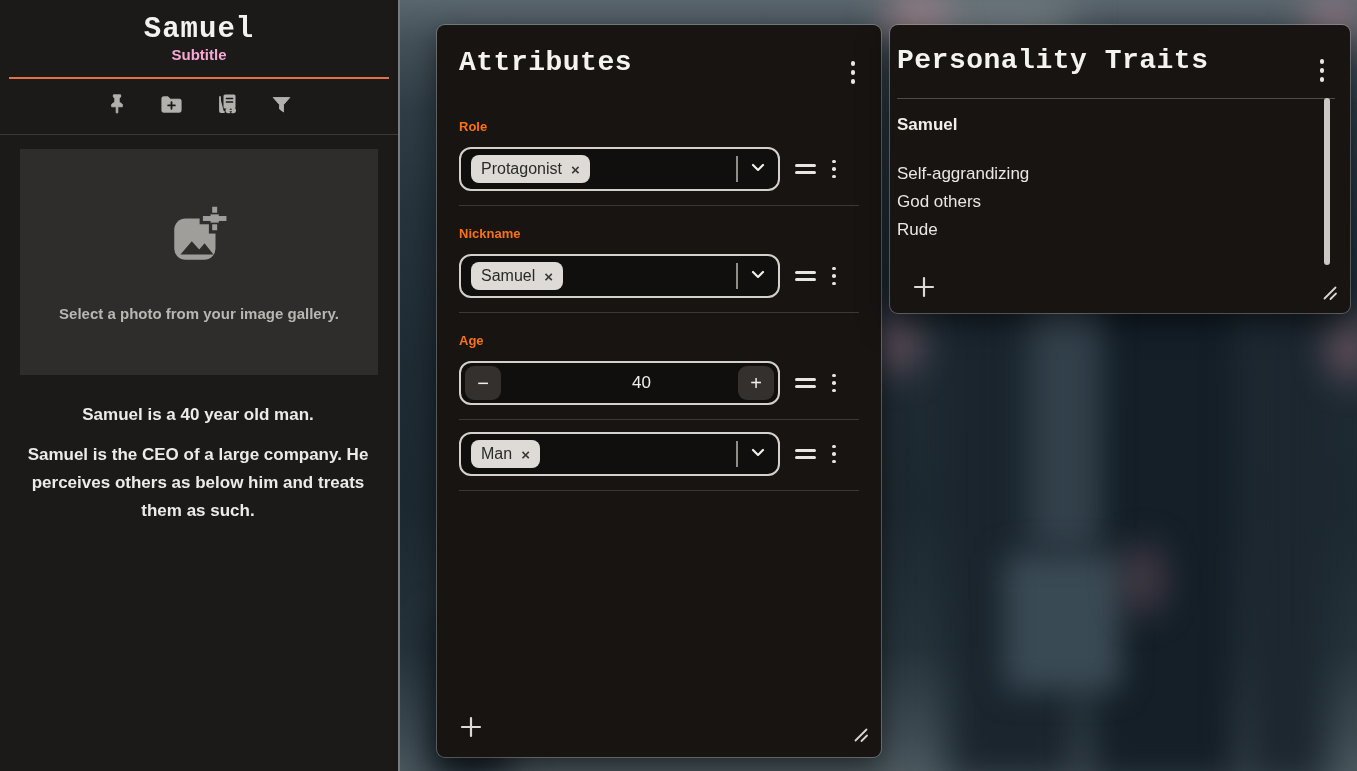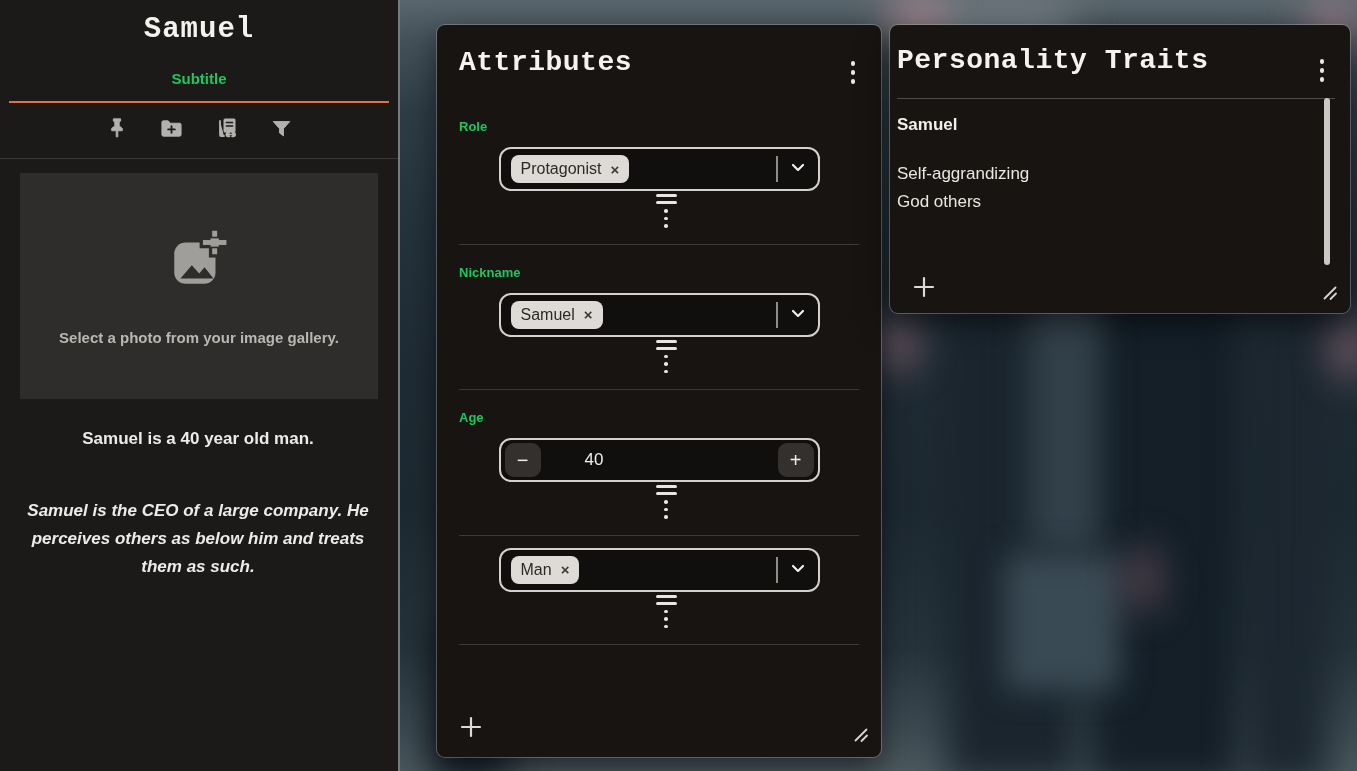--- a/index.html
+++ b/index.html
@@ -25,64 +25,64 @@
   .pk3{left:874px;top:315px;width:46px;height:58px;background:rgba(172,122,137,.5);}
   .pk4{left:1328px;top:318px;width:42px;height:62px;background:rgba(181,126,141,.5);}
   .pk5{left:1126px;top:543px;width:36px;height:72px;background:rgba(152,107,122,.45);}
 
   
   .sidebar{position:absolute;left:0;top:0;bottom:0;width:400px;z-index:2;
     background:#1b1a19;border-right:2px solid #767b7e;box-sizing:border-box;}
   .sb-header{text-align:center;padding-top:13px;}
   .sb-title{font-family:"Liberation Mono","DejaVu Sans Mono",monospace;font-weight:bold;
     font-size:29px;color:#f4f2ee;letter-spacing:1px;}
-  .sb-subtitle{font-size:15px;color:#22c55e;font-weight:bold;margin-top:24px;}
+  .sb-subtitle{font-size:15px;color:#f9a8d4;font-weight:bold;margin-top:0;}
   .sb-rule{margin:14px 9px 0 9px;border-top:2px solid #e2714a;}
   .sb-toolbar{display:flex;justify-content:center;align-items:center;gap:31px;
     padding:15px 0 16px 0;border-bottom:1px solid #3a3937;}
   .tool-btn{width:24px;height:24px;display:flex;align-items:center;justify-content:center;cursor:pointer;}
   .tool-btn svg{fill:#b3b1ae;stroke:#b3b1ae;}
   .img-ph{margin:14px 20px 0 20px;height:226px;background:#2e2d2b;
     display:flex;flex-direction:column;align-items:center;justify-content:center;cursor:pointer;gap:11px;}
   .img-ph-caption{margin-top:22px;font-size:15px;color:#b9b7b3;font-weight:bold;}
   .sb-desc{margin:26px 22px 0 20px;color:#edebe8;font-size:17px;line-height:28px;font-weight:bold;}
   .sb-desc p{margin:0;text-align:center;}
-  .sb-desc p + p{margin-top:44px;font-style:italic;}
+  .sb-desc p + p{margin-top:12px;}
 
   
   .panel{position:absolute;z-index:2;background:#171412;border-radius:8px;
     box-shadow:0 0 0 1px rgba(195,195,195,.35),0 10px 30px rgba(0,0,0,.55);
     box-sizing:border-box;}
   .attributes-panel{left:437px;top:25px;width:444px;height:732px;padding:20px 22px;}
   .traits-panel{left:890px;top:25px;width:460px;height:288px;padding:18px 7px;}
   .panel-title{font-family:"Liberation Mono","DejaVu Sans Mono",monospace;font-weight:bold;
     font-size:28px;line-height:36px;color:#f5f3ef;letter-spacing:.5px;}
   .kebab{position:absolute;right:24px;top:34px;display:flex;flex-direction:column;gap:4.5px;cursor:pointer;padding:2px;}
   .kebab i{width:4.5px;height:4.5px;border-radius:50%;background:#e9e7e3;display:block;}
   .kebab-sm{display:flex;flex-direction:column;gap:4px;margin-left:14px;cursor:pointer;padding:2px;}
   .kebab-sm i{width:3.5px;height:3.5px;border-radius:50%;background:#e7e5e1;display:block;}
 
   
-  .field-label{margin-top:20px;font-size:13px;font-weight:bold;color:#22c55e;line-height:16px;}
+  .field-label{margin-top:20px;font-size:13px;font-weight:bold;color:#f97316;line-height:16px;}
   .field-label.first{margin-top:38px;}
-  .input-line{margin-top:12px;display:flex;align-items:center;flex-direction:column;}
+  .input-line{margin-top:12px;display:flex;align-items:center;}
   .sel-input{width:321px;height:44px;box-sizing:border-box;border:2px solid #d4d1cd;
     border-radius:12px;background:rgba(0,0,0,.25);display:flex;align-items:center;
     padding:0 10px;cursor:pointer;}
   .chip{background:#dedbd7;color:#2b2a28;border-radius:8px;padding:5px 10px;
     font-size:16px;display:inline-flex;align-items:center;gap:9px;margin-right:auto;}
   .chip-x{font-size:15px;font-weight:bold;color:#3a3a3a;cursor:pointer;line-height:1;}
   .sel-sep{width:2px;height:26px;background:#8f8d8a;margin:0 10px 0 6px;}
   .chev svg{stroke:#f0efec;fill:none;stroke-width:2.6;stroke-linecap:round;stroke-linejoin:round;}
   .drag-handle{margin-left:15px;display:flex;flex-direction:column;gap:4px;cursor:grab;padding:3px 0;}
   .drag-handle i{width:21px;height:3px;border-radius:2px;background:#e8e6e2;display:block;}
   .num-btn{width:36px;height:34px;border-radius:9px;background:#33302e;color:#f0eeea;
     display:flex;align-items:center;justify-content:center;font-size:20px;cursor:pointer;
     user-select:none;line-height:1;}
-  .num-val{flex:1;text-align:left;font-size:17px;color:#f0eeea;padding-left:44px;}
+  .num-val{flex:1;text-align:center;font-size:17px;color:#f0eeea;padding-left:44px;}
   .row-divider{margin-top:14px;border-bottom:1px solid #3a3936;}
 
   .panel-add{position:absolute;left:22px;bottom:14px;cursor:pointer;}
   .panel-add svg{stroke:#dcdad6;stroke-width:2.2;stroke-linecap:round;fill:none;}
   .resize-handle{position:absolute;right:12px;bottom:10px;cursor:nwse-resize;}
   .resize-handle svg{stroke:#d8d6d2;stroke-width:1.8;stroke-linecap:round;fill:none;}
 
   
   .traits-divider{margin-top:19px;border-bottom:1px solid #4d4c4a;margin-right:8px;}
   .traits-subject{margin-top:15px;font-size:17px;font-weight:bold;color:#f2efe9;line-height:22px;}
@@ -292,20 +292,21 @@
   <div class="kebab" style="top:32px;">
       <i></i>
       <i></i>
       <i></i>
     </div>
   <div class="traits-divider"></div>
   <div class="traits-subject">Samuel</div>
   <div class="traits-list">
     <div class="trait-line">Self-aggrandizing</div>
     <div class="trait-line">God others</div>
+    <div class="trait-line">Rude</div>
   </div>
   <div class="v-scrollbar"></div>
   <div class="panel-add" style="bottom:10px;">
     <svg width="24" height="24" viewBox="0 0 24 24">
         <path d="M12 3v18M3 12h18"></path>
       </svg>
   </div>
   <div class="resize-handle" style="bottom:8px;">
     <svg width="17" height="17" viewBox="0 0 17 17">
         <path d="M3.5 14.5 L14.5 3.5 M9.5 15 L15 9.5"></path>

